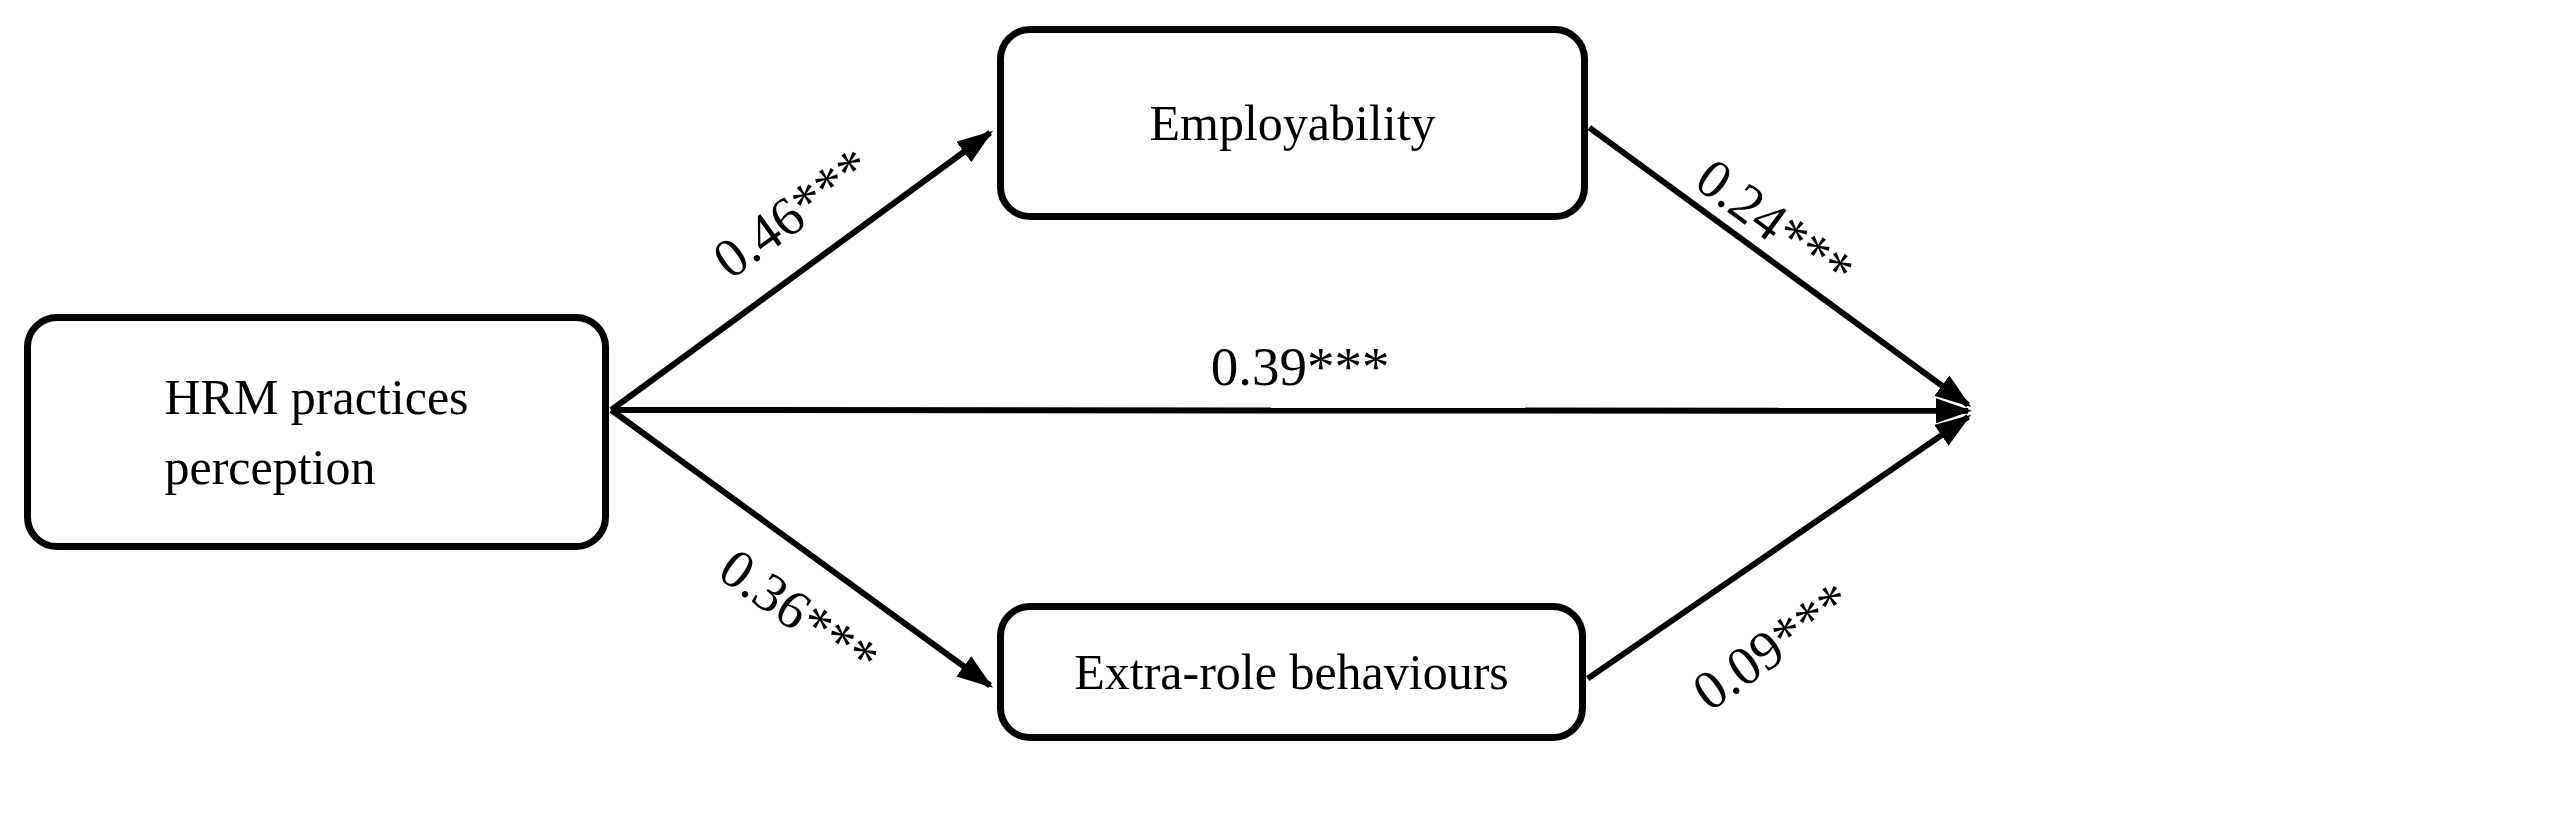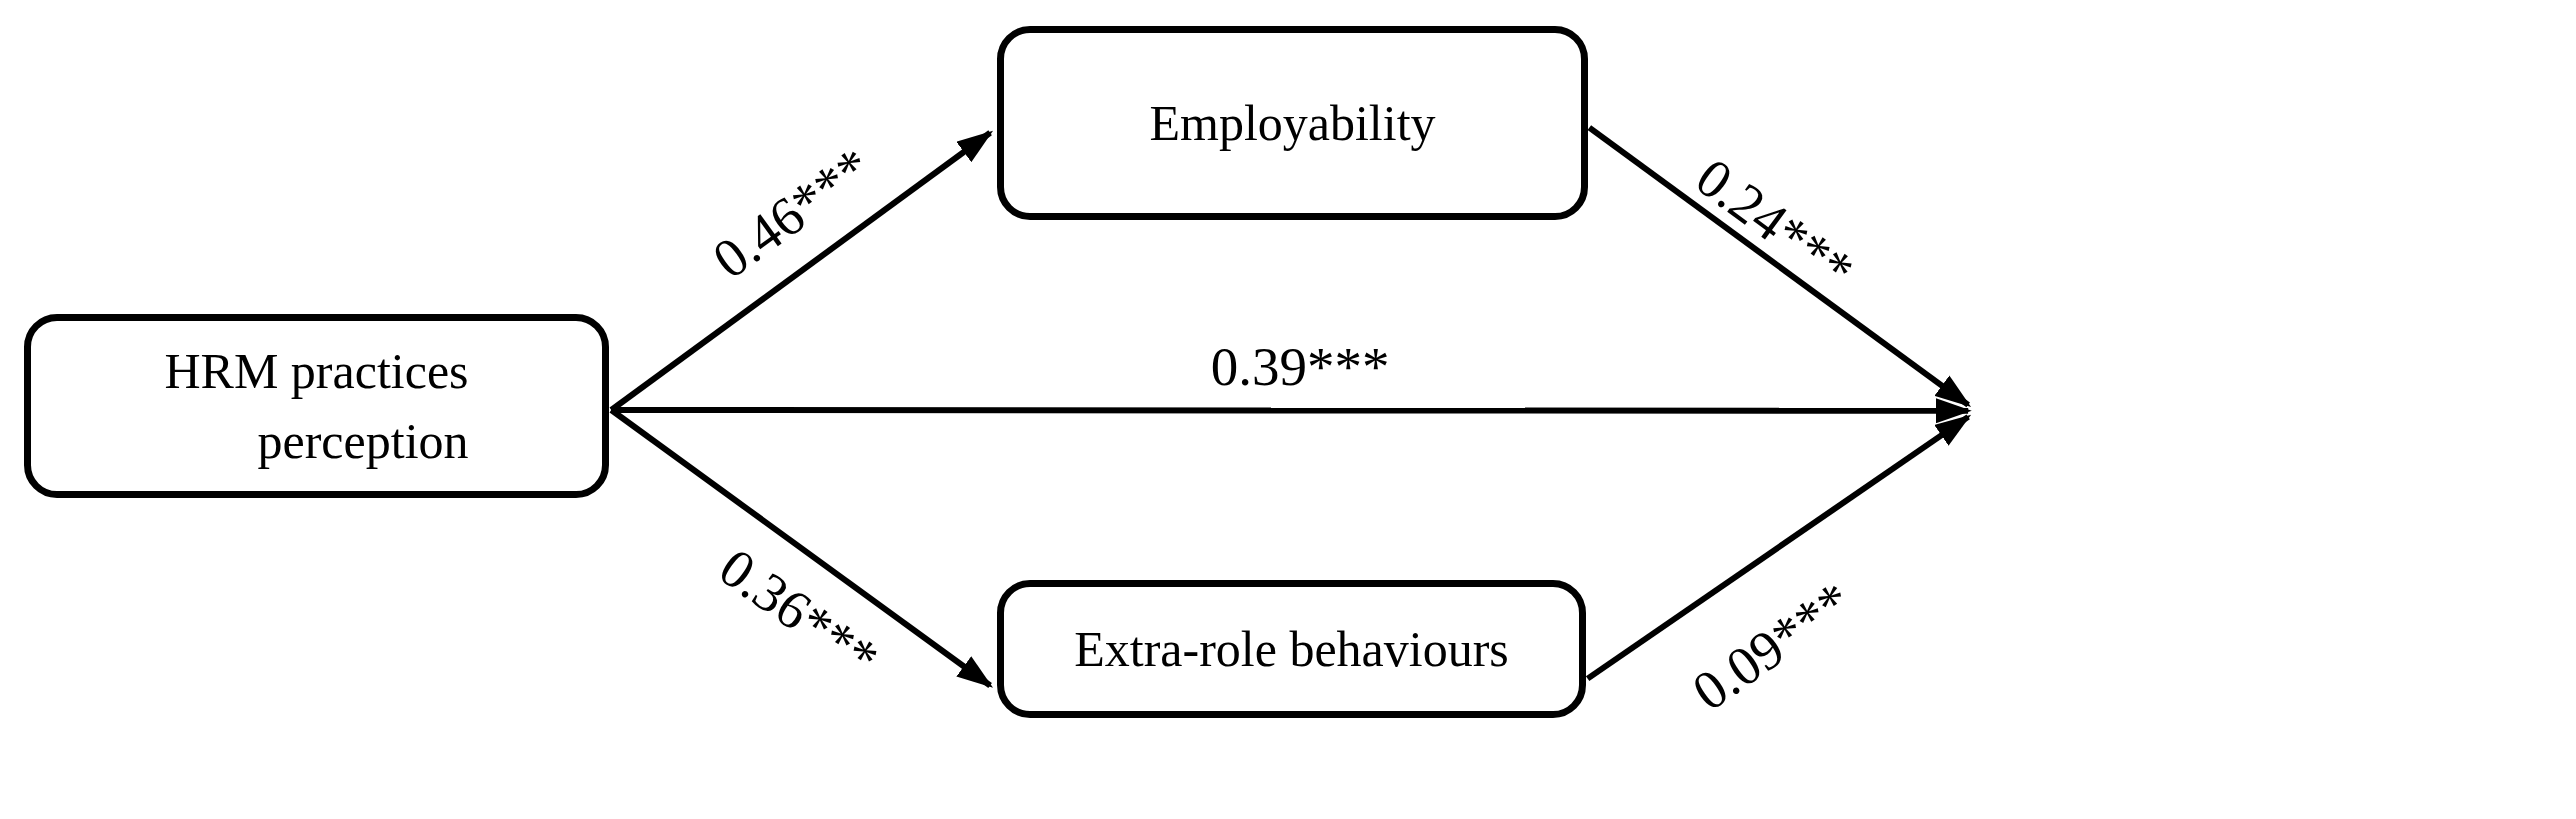--- a/index.html
+++ b/index.html
@@ -25,21 +25,21 @@
   }
   .node {
     position: absolute;
     box-sizing: border-box;
     border: 7.7px solid #000000;
     border-radius: 33px;
     background: #ffffff;
     display: flex;
     align-items: center;
     justify-content: center;
-    text-align: right;
+    text-align: left;
   }
   .node .node-label {
     font-size: 50px;
     line-height: 1.4;
     white-space: pre-line;
     color: #000000;
   }
   .edge-label {
     position: absolute;
     font-size: 55px;
@@ -64,30 +64,30 @@
         <path d="M0,0 L10,3.5 L0,7 Z" fill="#000000"></path>
       </marker>
     </defs>
     <line x1="710" y1="476" x2="1150" y2="154" stroke="#000000" stroke-width="7" marker-end="url(#arrowhead)"></line>
     <line x1="710" y1="476" x2="2286" y2="477" stroke="#000000" stroke-width="7" marker-end="url(#arrowhead)"></line>
     <line x1="710" y1="476" x2="1150" y2="796" stroke="#000000" stroke-width="7" marker-end="url(#arrowhead)"></line>
     <line x1="1846" y1="148" x2="2286" y2="470" stroke="#000000" stroke-width="7" marker-end="url(#arrowhead)"></line>
     <line x1="1844" y1="788" x2="2286" y2="484" stroke="#000000" stroke-width="7" marker-end="url(#arrowhead)"></line>
   </svg>
 
-  <div class="node" style="left:24px; top:314px; width:585px; height:184px;">
+  <div class="node" style="left:24px; top:314px; width:585px; height:236px;">
     <span class="node-label">HRM practices
 perception</span>
   </div>
 
   <div class="node" style="left:997px; top:26px; width:591px; height:194px;">
     <span class="node-label">Employability</span>
   </div>
 
-  <div class="node" style="left:997px; top:580px; width:589px; height:138px;">
+  <div class="node" style="left:997px; top:603px; width:589px; height:138px;">
     <span class="node-label">Extra-role behaviours</span>
   </div>
 
 
   <div class="edge-label rot-neg36" style="left:792px; top:213px;">0.46***</div>
 
   <div class="edge-label rot-pos36" style="left:1775px; top:224px;">0.24***</div>
 
   <div class="edge-label rot-none" style="left:1300px; top:366px;">0.39***</div>
 

